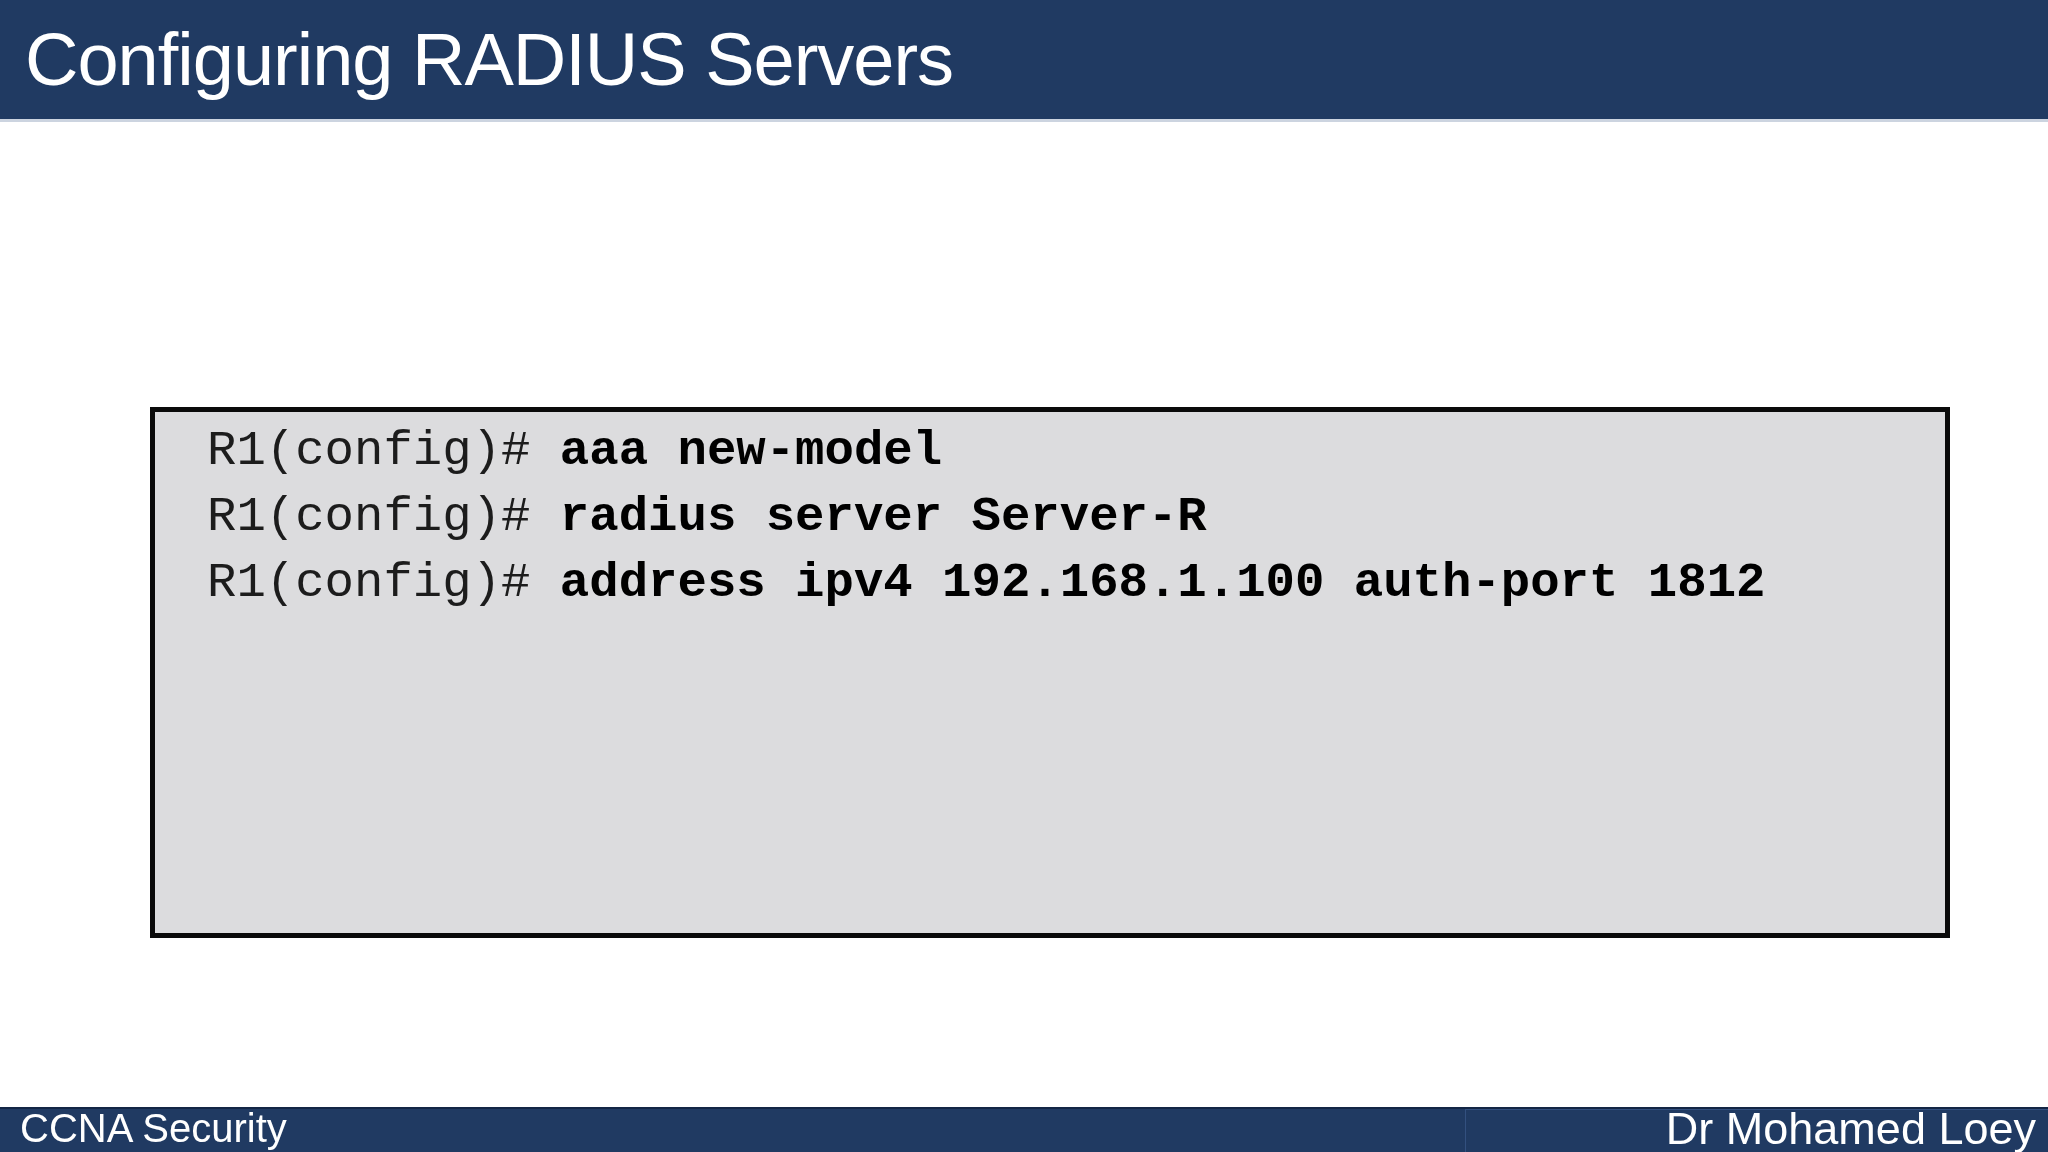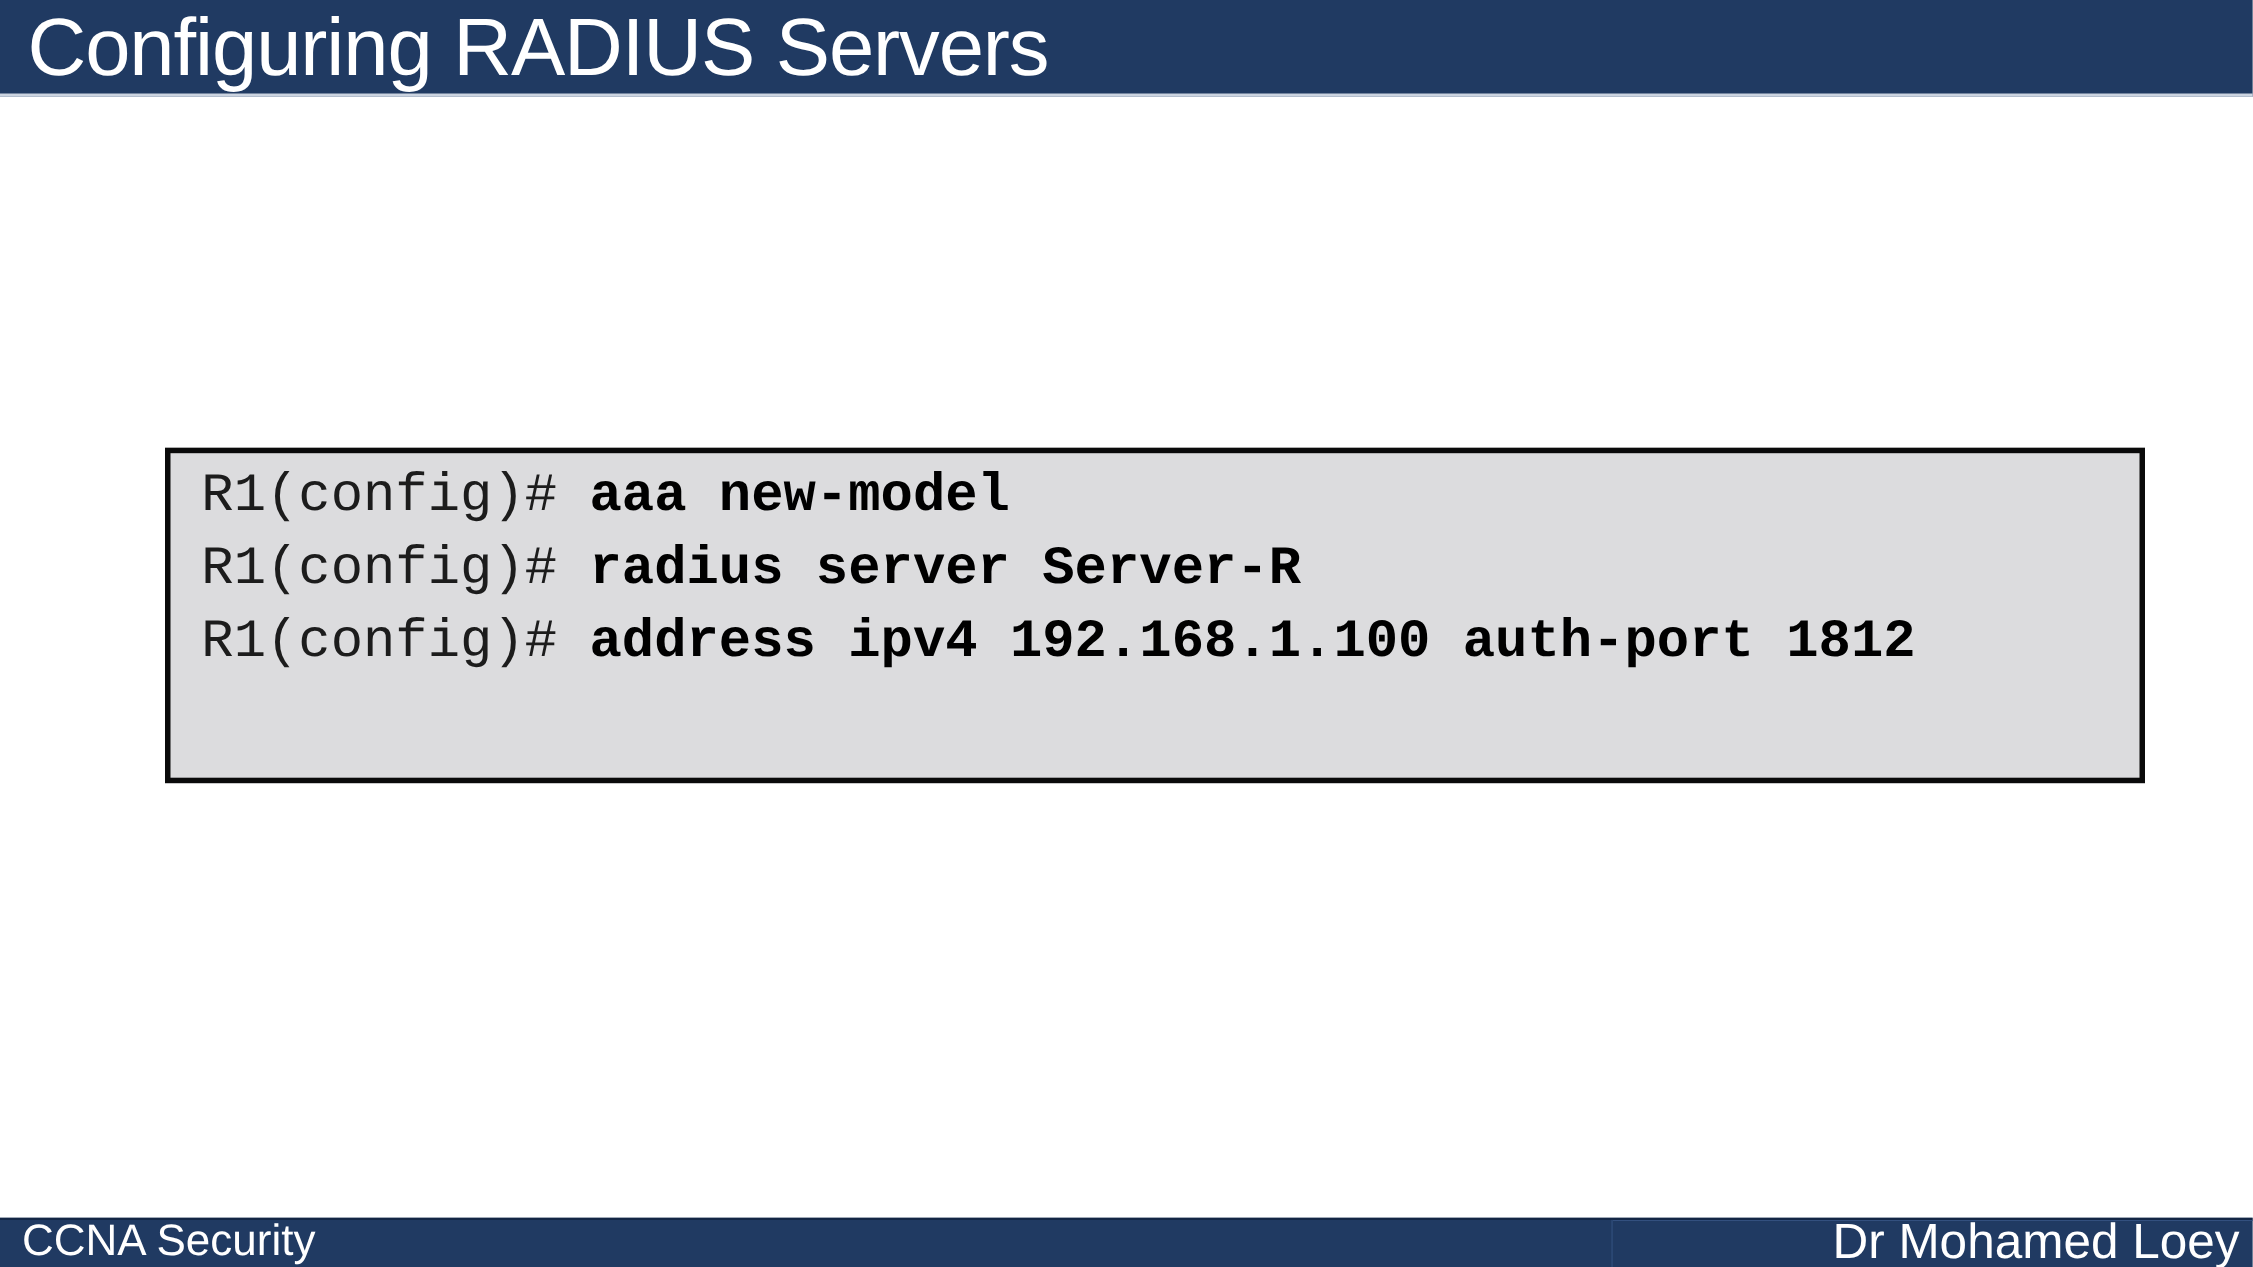--- a/index.html
+++ b/index.html
@@ -16,42 +16,42 @@
   body{
     position:relative;
     background:#ffffff;
     font-family:"Liberation Sans", sans-serif;
     overflow:hidden;
   }
   
   .title-bar{
     position:absolute;
     left:0; top:0; right:0;
-    height:88px;
+    height:122px;
     background:var(--navy);
     border-bottom:3px solid var(--header_underline);
     display:flex;
-    align-items:flex-start;
+    align-items:center;
   }
   .title-bar h1{
     color:var(--text_light);
     font-size:74px;
     font-weight:400;
     letter-spacing:-1px;
     padding-left:25px;
     white-space:nowrap;
   }
   
   .terminal{
     position:absolute;
     left:150px; top:407px;
-    width:1800px; height:305px;
+    width:1800px; height:531px;
     background:var(--code_bg);
     border:5px solid var(--code_border);
-    padding:6px 10px 0 28px;
+    padding:6px 10px 0 52px;
     font-family:"Liberation Mono", monospace;
     font-size:49px;
     line-height:66px;
     color:var(--code_text);
   }
   .terminal .line{white-space:pre;}
   .terminal .prompt{font-weight:400;color:#1c1c1c;}
   .terminal .cmd{font-weight:700;color:#000000;}
   
   .footer-bar{

